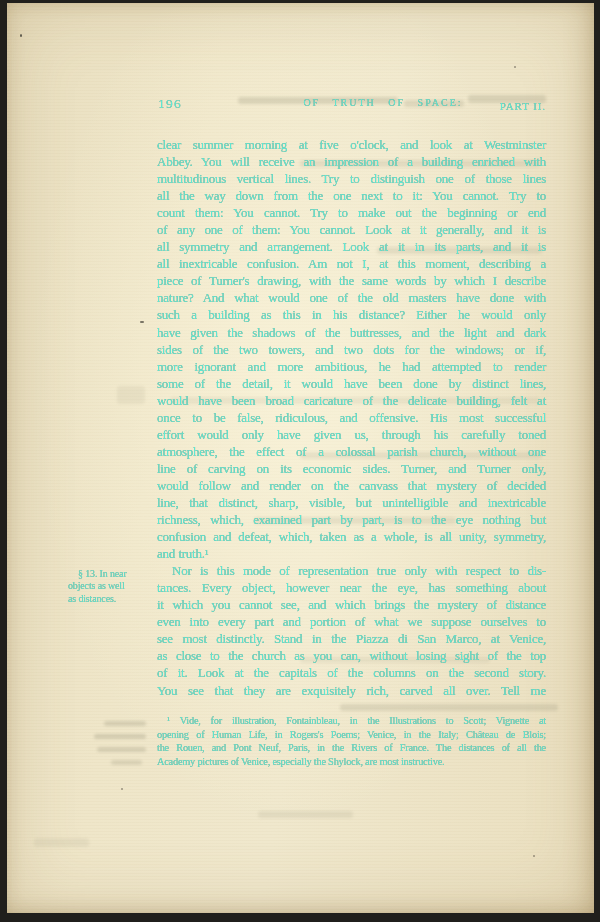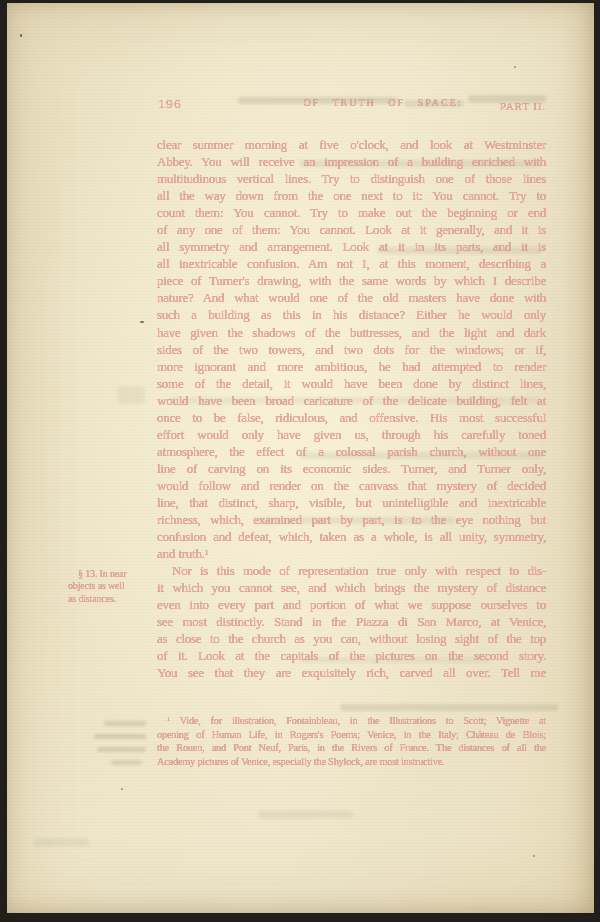--- a/index.html
+++ b/index.html
@@ -15,21 +15,21 @@
       repeating-linear-gradient(180deg, rgba(175,155,105,.05) 0 1px, rgba(255,255,255,0) 1px 3px),
       linear-gradient(100deg,#e9dfc0 0%,#efe6c9 30%,#f0e8cd 55%,#eadfbf 100%);
     box-shadow:
       inset 0 0 70px rgba(140,112,58,.20),
       inset -16px 0 26px -12px rgba(128,102,50,.28),
       inset 10px 0 22px -14px rgba(128,102,50,.22),
       inset 0 -14px 22px -12px rgba(128,102,50,.20),
       inset 0 10px 18px -12px rgba(128,102,50,.16);
   }
   .layer{position:absolute;left:0;top:0;width:600px;height:922px;}
-  .ink{color:#fca5a5;text-shadow:0 0 .6px rgba(73,68,55,.65);}
+  .ink{color:#5eead4;text-shadow:0 0 .6px rgba(73,68,55,.65);}
 
   
   .header-row{position:absolute;left:157px;top:96px;width:389px;height:16px;}
   .pagenum{position:absolute;left:1px;top:0;font-size:13.5px;letter-spacing:1.2px;}
   .run-title{position:absolute;left:226px;top:1px;transform:translateX(-50%);
     font-size:10px;letter-spacing:2px;word-spacing:8px;white-space:nowrap;}
   .part-label{position:absolute;right:0;top:3.5px;font-size:11px;letter-spacing:.9px;white-space:nowrap;}
 
   
   .textcol{position:absolute;left:157px;top:136px;width:389px;
@@ -117,25 +117,26 @@
           <div class="line">atmosphere, the effect of a colossal parish church, without one</div>
           <div class="line">line of carving on its economic sides. Turner, and Turner only,</div>
           <div class="line">would follow and render on the canvass that mystery of decided</div>
           <div class="line">line, that distinct, sharp, visible, but unintelligible and inextricable</div>
           <div class="line">richness, which, examined part by part, is to the eye nothing but</div>
           <div class="line">confusion and defeat, which, taken as a whole, is all unity, symmetry,</div>
           <div class="line">and truth.¹</div>
         </div>
       <div class="para indent-first">
           <div class="line">Nor is this mode of representation true only with respect to dis-</div>
+          <div class="line">tances. Every object, however near the eye, has something about</div>
           <div class="line">it which you cannot see, and which brings the mystery of distance</div>
           <div class="line">even into every part and portion of what we suppose ourselves to</div>
           <div class="line">see most distinctly. Stand in the Piazza di San Marco, at Venice,</div>
           <div class="line">as close to the church as you can, without losing sight of the top</div>
-          <div class="line">of it. Look at the capitals of the pictures on the second story.</div>
+          <div class="line">of it. Look at the capitals of the columns on the second story.</div>
           <div class="line">You see that they are exquisitely rich, carved all over. Tell me</div>
         </div>
     </div>
 
     <div class="sidenote ink">
         <div class="sideline">§ 13. In near</div>
         <div class="sideline">objects as well</div>
         <div class="sideline">as distances.</div>
       </div>
 

